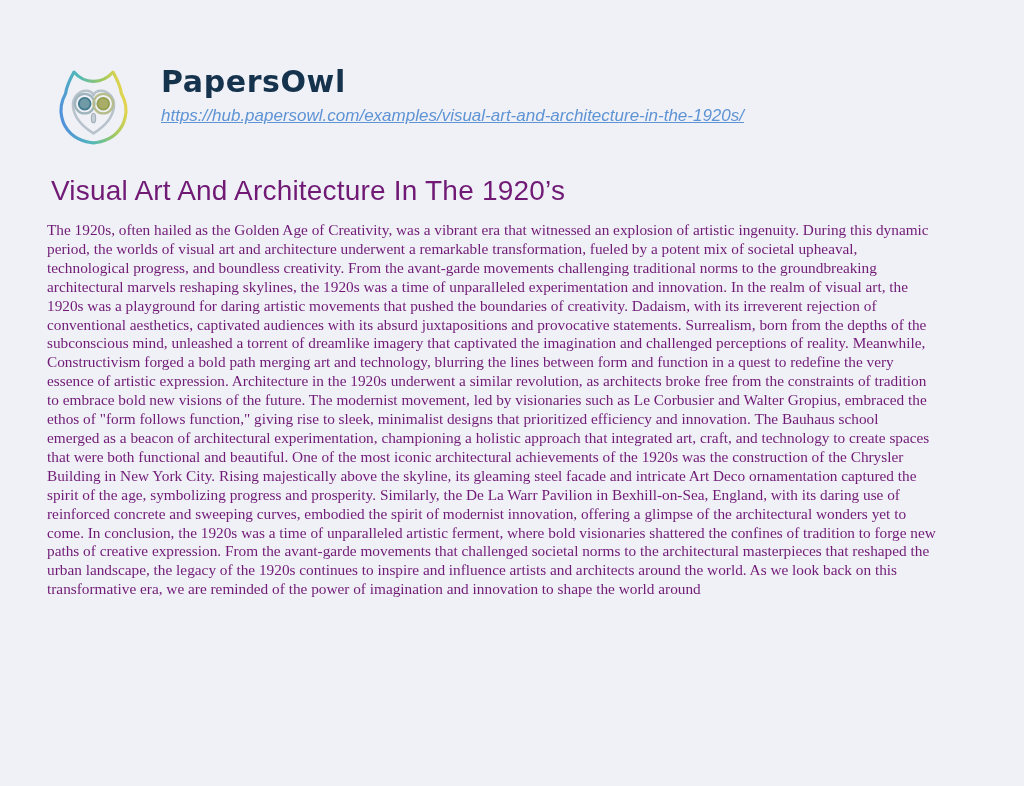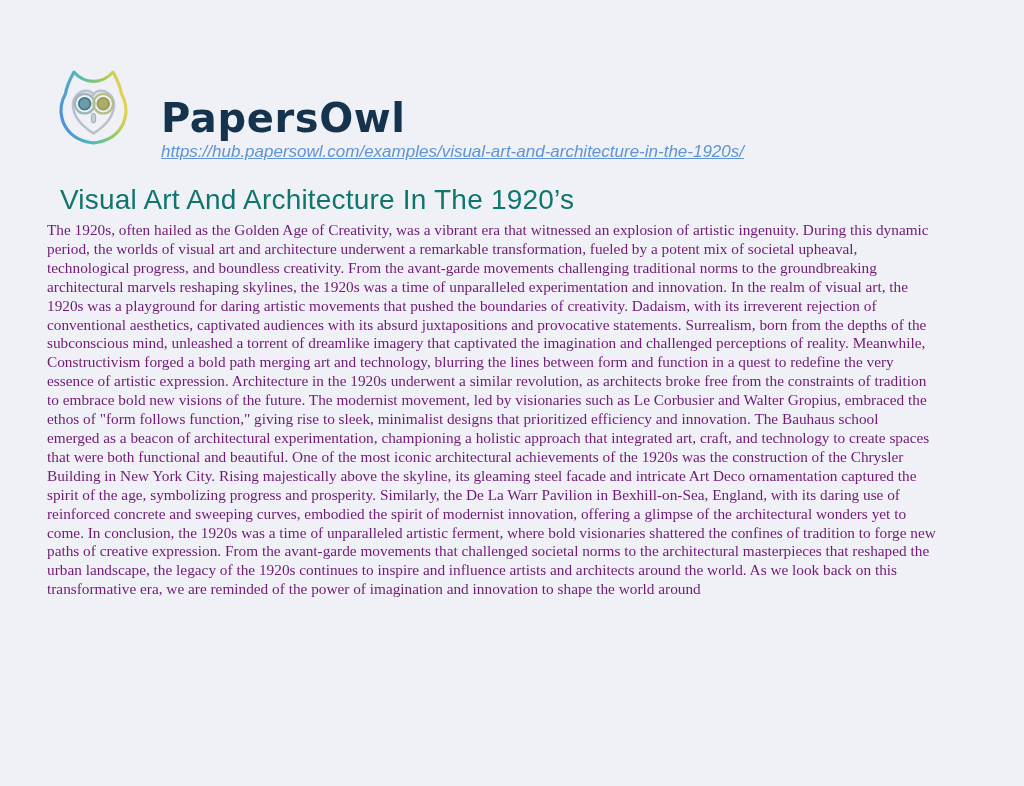--- a/index.html
+++ b/index.html
@@ -29,48 +29,47 @@
     cursor: pointer;
   }
   .logo-box svg { display: block; width: 93px; height: 93px; }
   .header-text {
     margin-left: 21px;
     padding-top: 4px;
   }
   .brand {
     font-family: "DejaVu Sans", "Liberation Sans", sans-serif;
     font-weight: bold;
-    font-size: 40px;
+    font-size: 30px;
     line-height: 36px;
     letter-spacing: 0.6px;
     color: #16334d;
     cursor: pointer;
-    margin-top: 36px;
   }
   .source-url {
     margin-top: 5px;
     font-family: "Liberation Sans", sans-serif;
     font-style: italic;
     font-size: 17px;
     line-height: 22px;
     color: #5e93d4;
     cursor: pointer;
     text-decoration: underline;
   }
   .essay-title {
     position: absolute;
     left: 47px;
     top: 170px;
-    margin: 13px;
+    margin: 4px;
     font-family: "Liberation Sans", sans-serif;
     font-weight: 500;
     font-size: 28px;
     line-height: 34px;
     letter-spacing: 0.2px;
-    color: #0f766e;
+    color: #701a75;
   }
   .essay-body {
     position: absolute;
     left: 47px;
     top: 221px;
     font-family: "Liberation Serif", serif;
     font-size: 15.3px;
     line-height: 18.9px;
     color: #701a75;
     white-space: pre;

